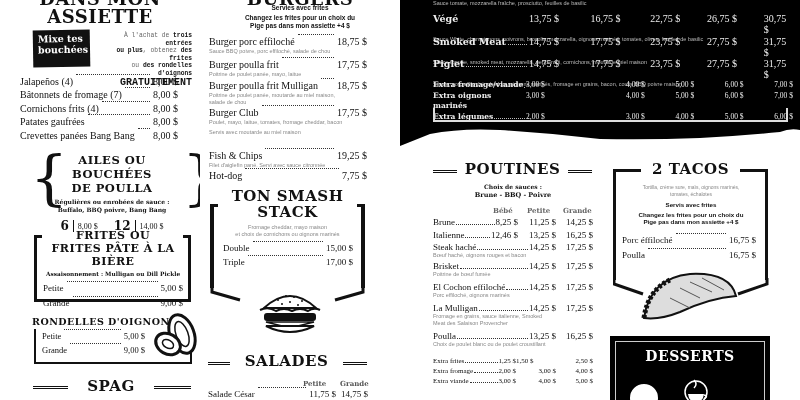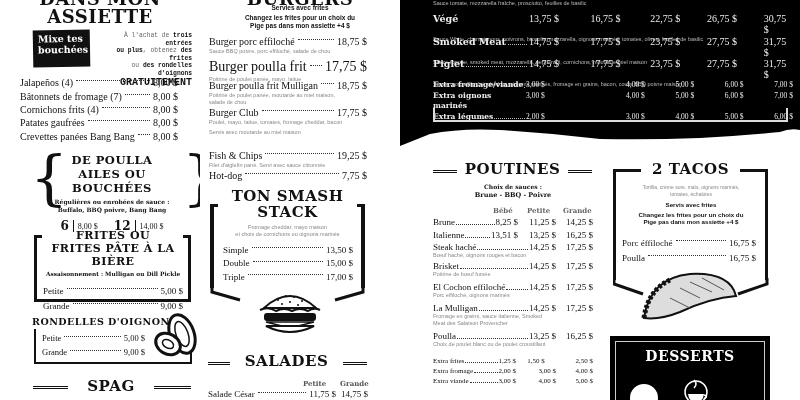--- a/index.html
+++ b/index.html
@@ -3,21 +3,21 @@
 <meta charset="utf-8">
 <style>
 *{box-sizing:border-box;margin:0;padding:0}
 html,body{width:800px;height:400px;overflow:hidden;background:#fff}
 body{position:relative;font-family:"DejaVu Serif",serif;color:#111}
 .panel{position:absolute;top:0;height:400px;overflow:hidden}
 .serif{font-family:Liberation Mono, monospace}
 .lib{font-family:"Liberation Serif",serif}
 .sans{font-family:"Liberation Sans",sans-serif}
 .title{font-family:"DejaVu Serif",serif;font-weight:bold;text-align:center;letter-spacing:.5px}
-.row{display:flex;align-items:center;font-family:"Liberation Serif",serif;font-size:10px;white-space:nowrap}
+.row{display:flex;align-items:flex-start;font-family:"Liberation Serif",serif;font-size:10px;white-space:nowrap}
 .row .n{flex:0 0 auto}
 .row .d{flex:1 1 auto;border-bottom:1px dotted #333;margin:0 3px;transform:translateY(-2px);min-width:6px}
 .row .p{flex:0 0 auto}
 .desc{font-family:"Liberation Sans",sans-serif;font-size:5.5px;color:#888;margin-top:1px;line-height:6.5px}
 .bracket{position:absolute;border:3px solid #111}
 
 #p1{left:0;width:200px}
 #p2{left:200px;width:200px}
 #p3{left:400px;width:400px}
 </style>
@@ -63,22 +63,22 @@
     <div class="row" style="height:13.4px">
         <span class="n">Crevettes panées Bang Bang</span>
         <span class="d"></span>
         <span class="p">8,00 $</span>
       </div>
   </div>
 
   <div style="position:absolute;left:30px;top:147px;width:12px;height:68px;font-size:60px;line-height:60px;font-family:'DejaVu Serif',serif">{</div>
   <div style="position:absolute;left:182px;top:147px;width:12px;height:68px;font-size:60px;line-height:60px;font-family:'DejaVu Serif',serif">}</div>
   <div style="position:absolute;left:42px;top:153px;width:140px">
+    <div class="title" style="font-size:11.5px;line-height:14px">AILES OU BOUCHÉES</div>
     <div class="title" style="font-size:11.5px;line-height:14px">DE POULLA</div>
-    <div class="title" style="font-size:11.5px;line-height:14px">AILES OU BOUCHÉES</div>
     <div style="text-align:center;font-size:6px;font-weight:bold;line-height:8px;margin-top:3px">Régulières ou enrobées de sauce :</div>
     <div style="text-align:center;font-size:6px;font-weight:bold;line-height:8px">Buffalo, BBQ poivre, Bang Bang</div>
     <div style="display:flex;justify-content:center;align-items:center;margin-top:5px;gap:4px">
       <b style="font-size:12px">6</b>
       <span style="border-left:1px solid #111;height:12px"></span>
       <span class="lib" style="font-size:8px">8,00 $</span>
       <span style="width:8px"></span>
       <b style="font-size:12px">12</b>
       <span style="border-left:1px solid #111;height:12px"></span>
       <span class="lib" style="font-size:8px">14,00 $</span>
@@ -142,21 +142,21 @@
   <div style="position:absolute;left:9px;top:36px;width:158px">
     <div style="height:23px">
         <div class="row" style="font-size:10px">
           <span class="n">Burger porc effiloché</span>
           <span class="d"></span>
           <span class="p">18,75 $</span>
         </div>
         <div class="desc">Sauce BBQ poivre, porc effiloché, salade de chou</div>
       </div>
     <div style="height:21px">
-        <div class="row" style="font-size:14px">
+        <div class="row" style="font-size:10px">
           <span class="n">Burger poulla frit</span>
           <span class="d"></span>
           <span class="p">17,75 $</span>
         </div>
         <div class="desc">Poitrine de poulet panée, mayo, laitue</div>
       </div>
     <div style="height:27px">
         <div class="row" style="font-size:10px">
           <span class="n">Burger poulla frit Mulligan</span>
           <span class="d"></span>
@@ -202,25 +202,20 @@
   </svg>
   <div class="title" style="position:absolute;left:0;width:175px;top:188px;font-size:15px;line-height:16px">
     <div>TON SMASH</div>
     <div>STACK</div>
   </div>
   <div class="sans" style="position:absolute;left:0;width:175px;top:224px;text-align:center;font-size:5.5px;color:#888;line-height:7px">
     <div>Fromage cheddar, mayo maison</div>
     <div>et choix de cornichons ou oignons marinés</div>
   </div>
   <div style="position:absolute;left:23px;top:243px;width:130px">
-    <div class="row" style="height:13.5px;font-size:9px">
-        <span class="n">Simple</span>
-        <span class="d"></span>
-        <span class="p">13,50 $</span>
-      </div>
     <div class="row" style="height:13.5px;font-size:9px">
         <span class="n">Double</span>
         <span class="d"></span>
         <span class="p">15,00 $</span>
       </div>
     <div class="row" style="height:13.5px;font-size:9px">
         <span class="n">Triple</span>
         <span class="d"></span>
         <span class="p">17,00 $</span>
       </div>
@@ -360,21 +355,21 @@
           <span style="flex:1;border-bottom:1px dotted #333;margin:0 1px"></span>
           <span>8,25 $</span>
         </span>
         <span style="width:38px;text-align:right">11,25 $</span>
         <span style="width:37px;text-align:right">14,25 $</span>
       </div>
     <div style="display:flex;height:12.5px;align-items:baseline">
         <span style="width:85px;display:flex;align-items:baseline">
           <span>Italienne</span>
           <span style="flex:1;border-bottom:1px dotted #333;margin:0 1px"></span>
-          <span>13,51 $</span>
+          <span>12,46 $</span>
         </span>
         <span style="width:38px;text-align:right">13,25 $</span>
         <span style="width:37px;text-align:right">16,25 $</span>
       </div>
     <div style="height:19px">
         <div style="display:flex;align-items:baseline">
           <span style="width:123px;display:flex;align-items:baseline">
             <span>Steak haché</span>
             <span style="flex:1;border-bottom:1px dotted #333;margin:0 1px"></span>
             <span>14,25 $</span>
@@ -428,21 +423,21 @@
         <div class="desc" style="margin-top:0">Choix de poulet blanc ou de poulet croustillant</div>
       </div>
   </div>
   <div style="position:absolute;left:33px;top:356px;width:160px;font-family:'Liberation Serif',serif;font-size:7px;line-height:10px">
     <div style="display:flex">
         <span style="width:83px;display:flex">
           <span>Extra frites</span>
           <span style="flex:1;border-bottom:1px dotted #333;margin:0 1px 3px 1px"></span>
           <span>1,25 $</span>
         </span>
-        <span style="width:40px;text-align:center">1,50 $</span>
+        <span style="width:40px;text-align:left">1,50 $</span>
         <span style="width:37px;text-align:right">2,50 $</span>
       </div>
     <div style="display:flex">
         <span style="width:83px;display:flex">
           <span>Extra fromage</span>
           <span style="flex:1;border-bottom:1px dotted #333;margin:0 1px 3px 1px"></span>
           <span>2,00 $</span>
         </span>
         <span style="width:40px;text-align:right">3,00 $</span>
         <span style="width:37px;text-align:right">4,00 $</span>

